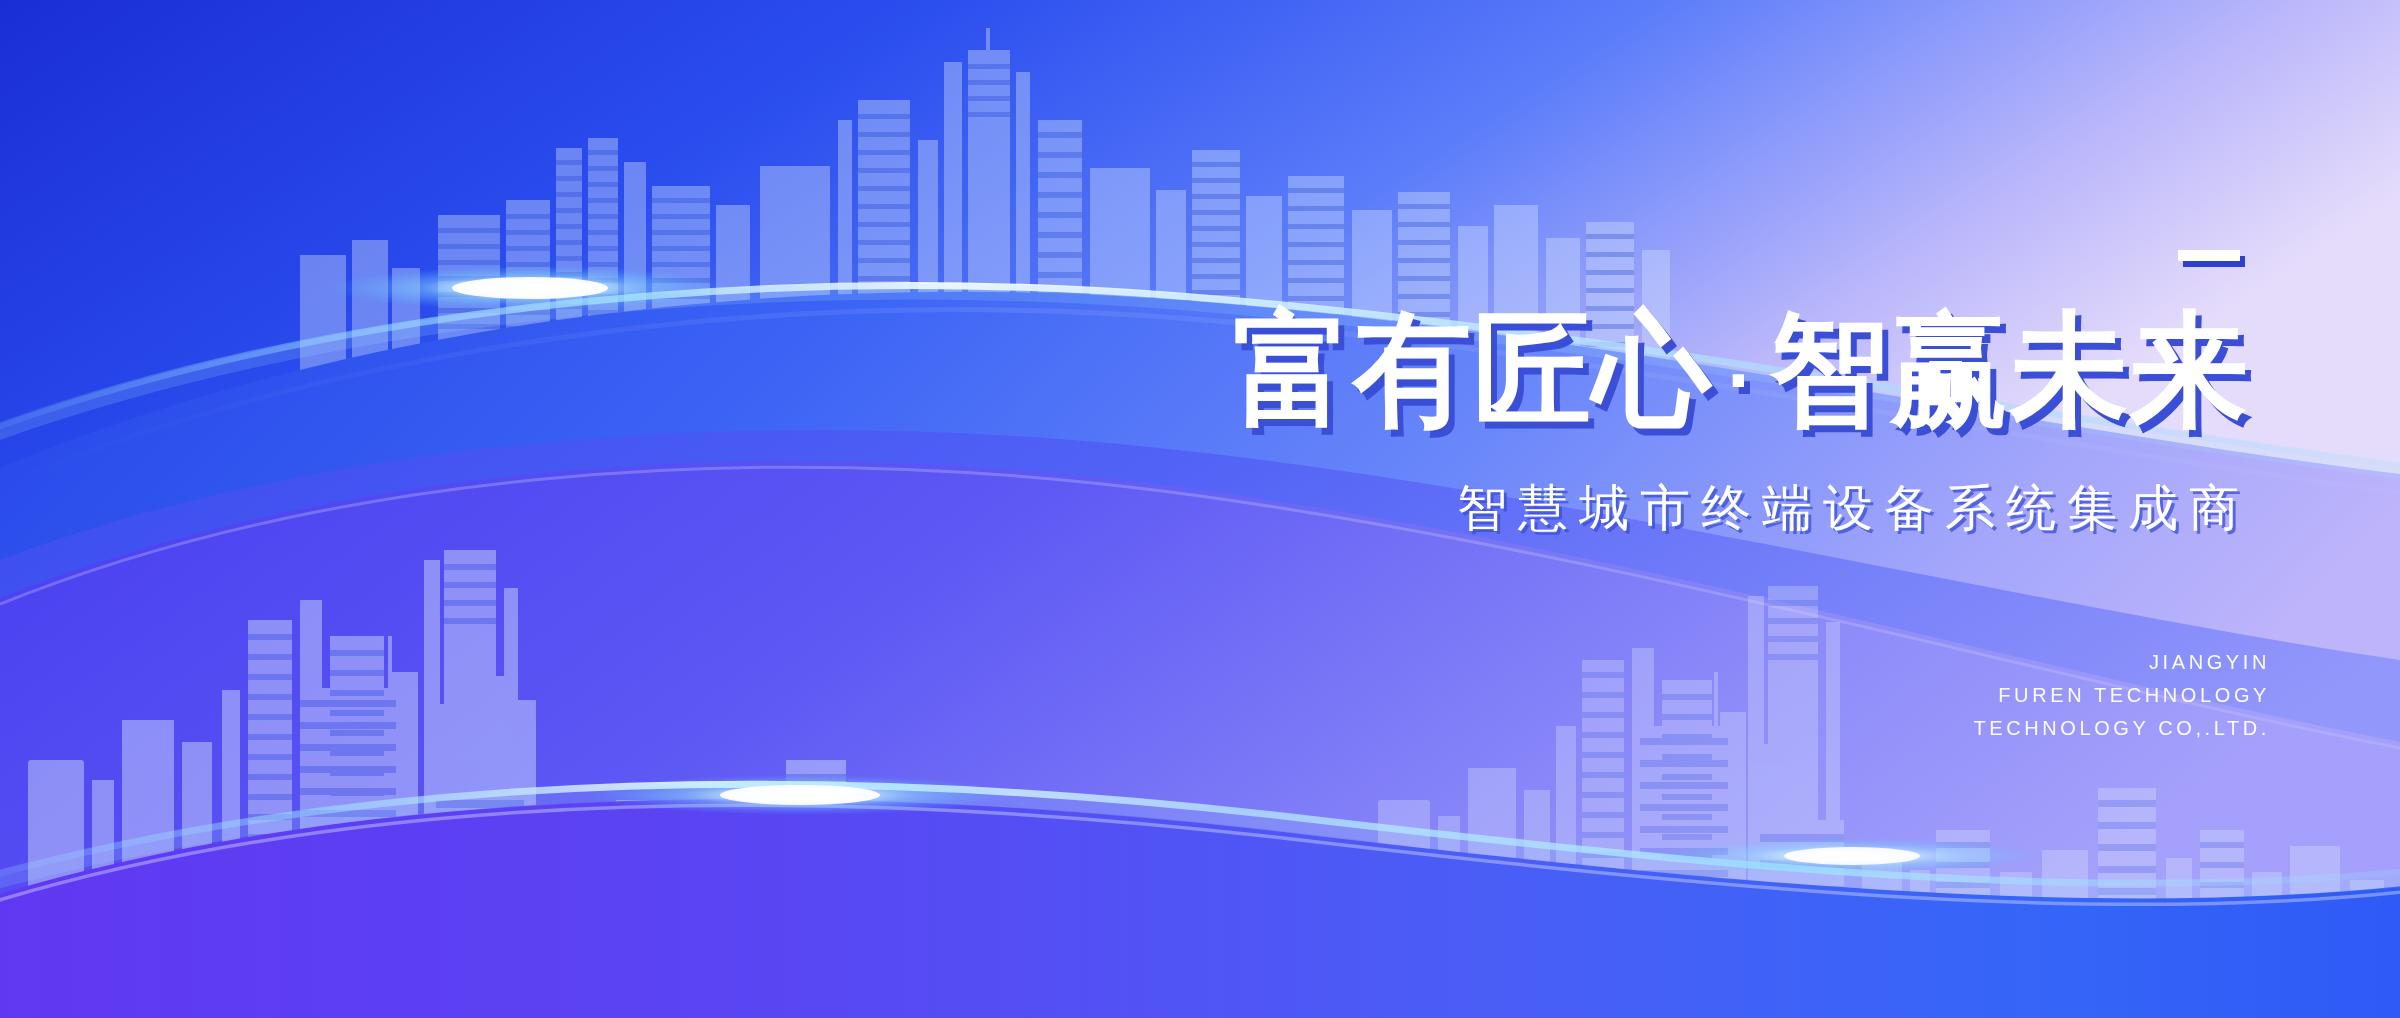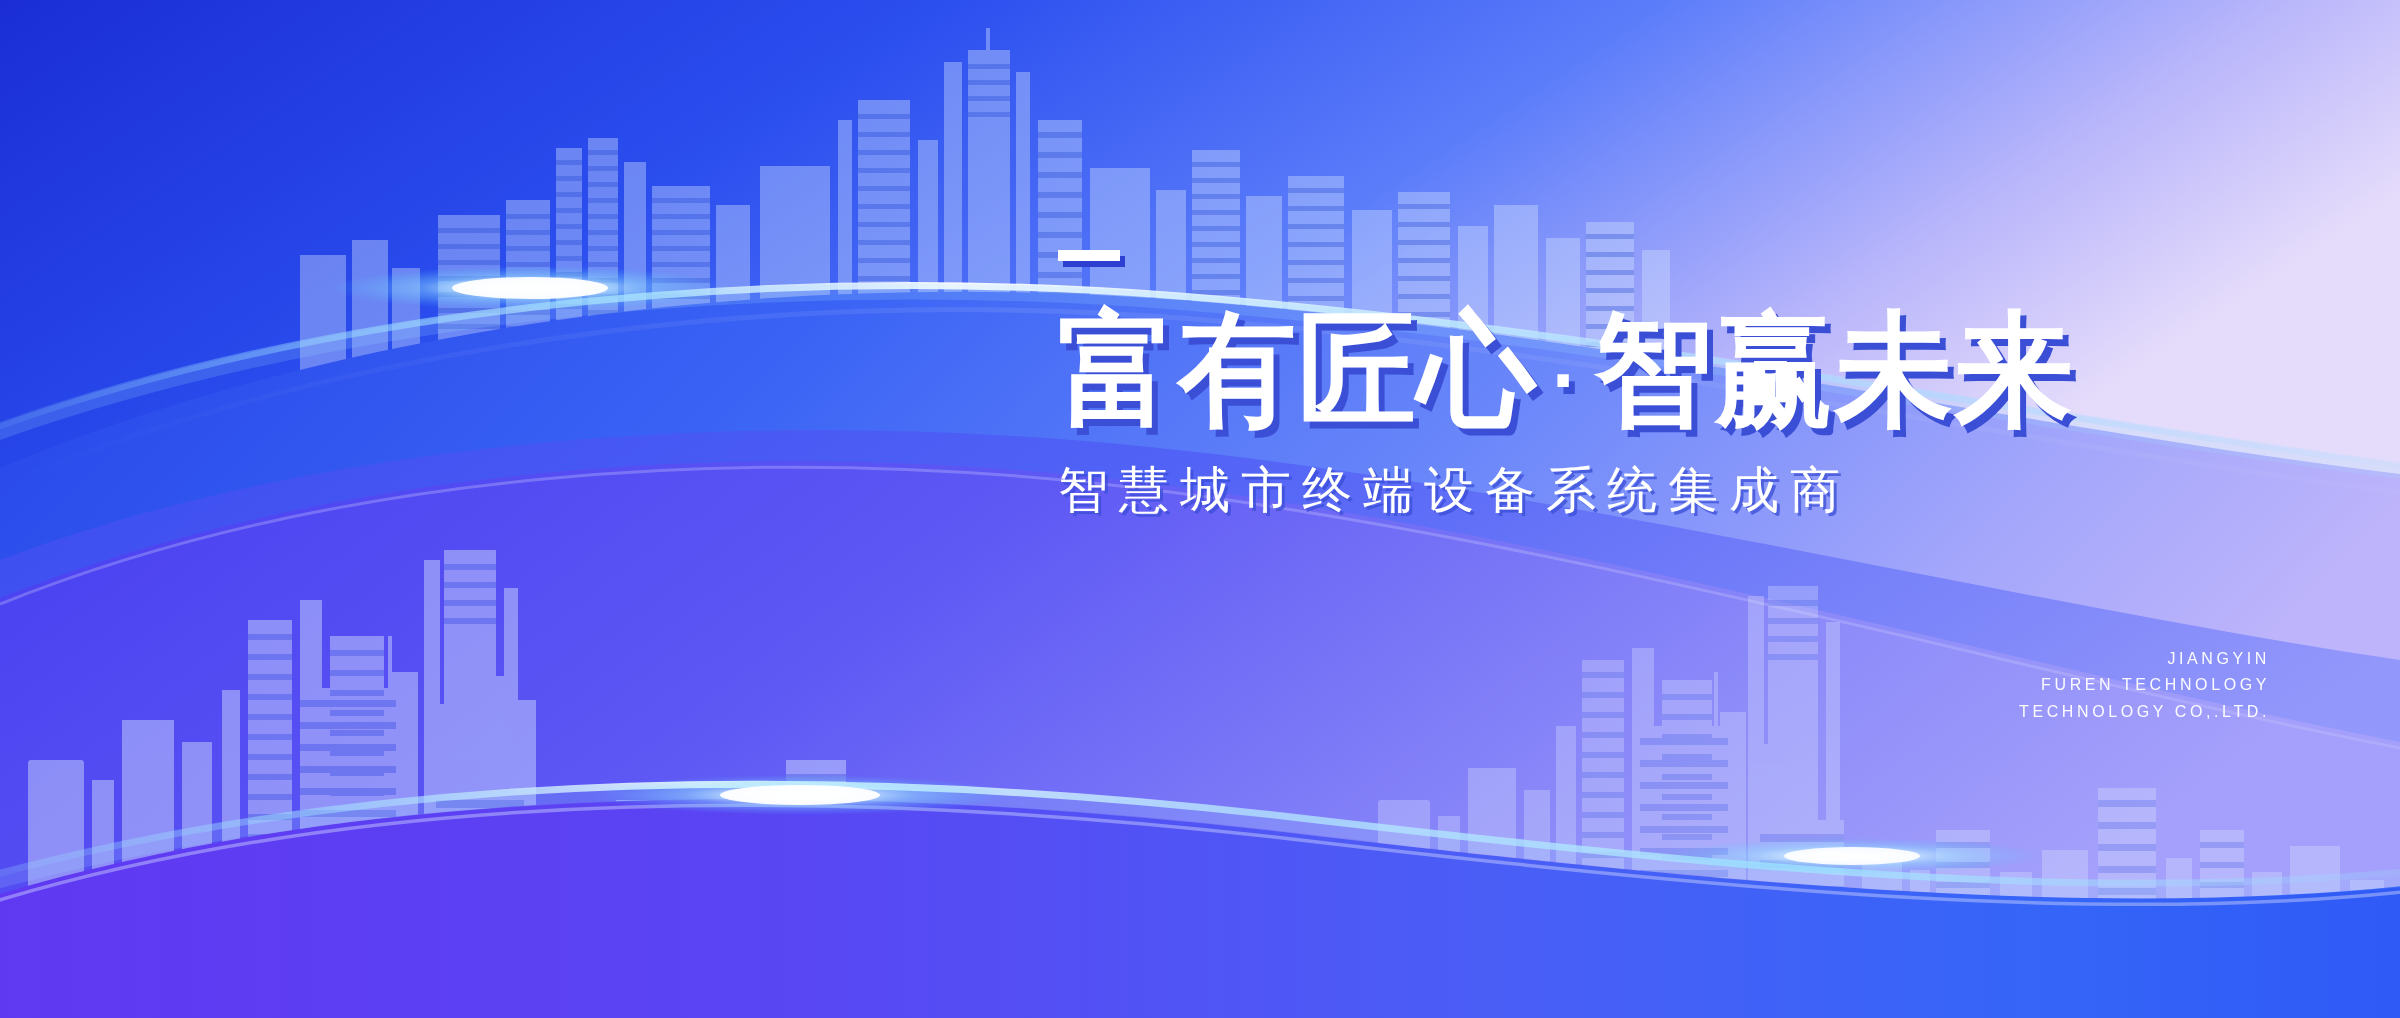--- a/index.html
+++ b/index.html
@@ -10,23 +10,24 @@
     width:2400px;height:1018px;
     overflow:hidden;
     font-family:"Liberation Sans","DejaVu Sans",sans-serif;
     background:#2c52f0;
   }
   #stage svg.layer{position:absolute;left:0;top:0;width:2400px;height:1018px;display:block;}
 
   
   .textblock{
     position:absolute;
-    left:1058px; top:250px;
+    left:1024px; top:250px;
     width:1230px;
     z-index:40;
+    text-align:right;
   }
   .dash{
     display:inline-block;
     width:62px;height:11px;
     background:#ffffff;
     box-shadow:5px 6px 0 #2d3fd0;
     margin-right:14px;
     margin-bottom:48px;
   }
   .headline{
@@ -46,33 +47,33 @@
     font-size:80px;
     vertical-align:middle;
     padding:0 14px;
   }
   .subtitle{
     font-size:50px;
     line-height:1.1;
     color:#ffffff;
     letter-spacing:11px;
     white-space:nowrap;
-    margin:30px 0 0 0;
+    margin:48px 0 0 0;
     padding-right:4px;
     text-shadow:3px 3px 0 rgba(58,78,214,0.75);
     font-weight:normal;
   }
   .company{
     position:absolute;
     left:1740px; top:646px;
     width:530px;
     text-align:right;
     z-index:40;
     color:#ffffff;
-    font-size:16px;
+    font-size:20px;
     line-height:1.65;
     letter-spacing:3.6px;
     font-weight:normal;
     opacity:.97;
   }
   .company div{white-space:nowrap;}
 </style>
 </head>
 <body>
 

